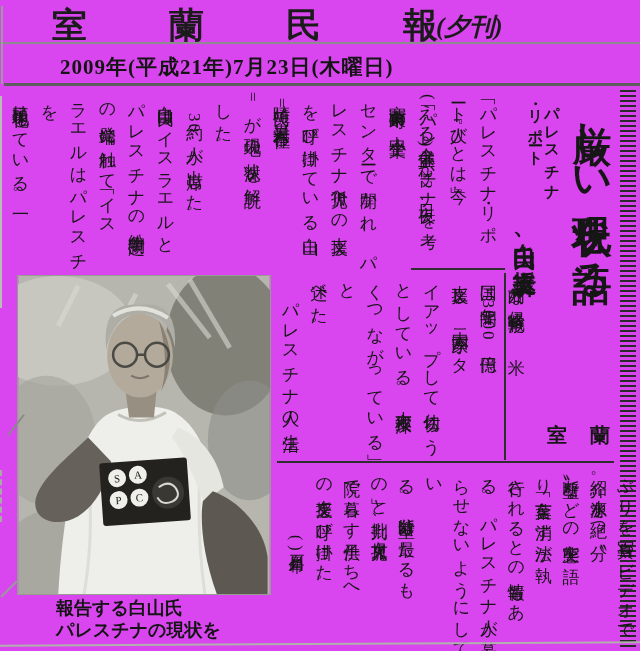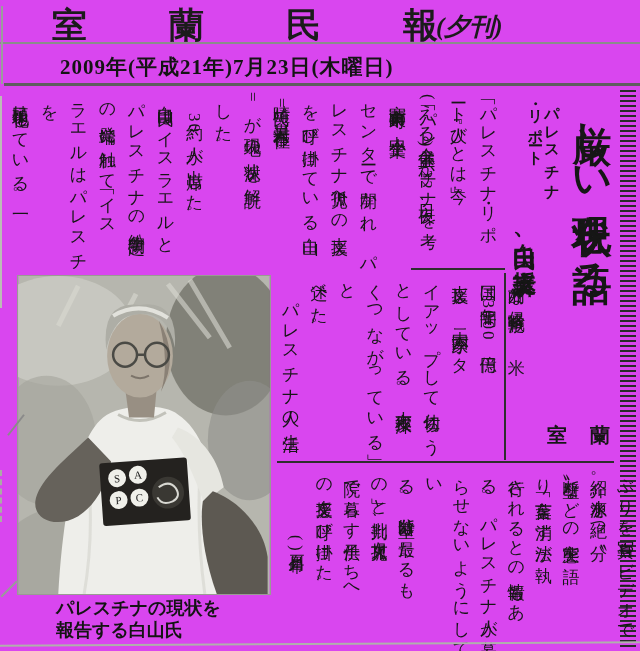--- a/index.html
+++ b/index.html
@@ -170,22 +170,22 @@
         <circle cx="100" cy="223" r="9" fill="#f0f0ea"></circle>
         <text x="100" y="227" font-size="11" text-anchor="middle" fill="#222">P</text>
         <circle cx="121" cy="222" r="9" fill="#f0f0ea"></circle>
         <text x="121" y="226" font-size="11" text-anchor="middle" fill="#222">C</text>
         <circle cx="150" cy="219" r="16" fill="#3a3833"></circle>
         <path d="M141 213 q11 -7 17 2 q5 9 -4 13 q-11 4 -15 -5" stroke="#d8d8d2" stroke-width="2" fill="none"></path>
       </g>
     </svg>
   </figure>
   <div class="caption">
+    <div>報告する白山氏</div>
     <div>パレスチナの現状を</div>
-    <div>報告する白山氏</div>
   </div>
 
   <div class="mark-slash1"></div>
   <div class="mark-slash2"></div>
   <div class="edge-line-left"></div>
   <div class="edge-dashes"></div>
   <div class="bottom-line"></div>
 
 </div>
 

